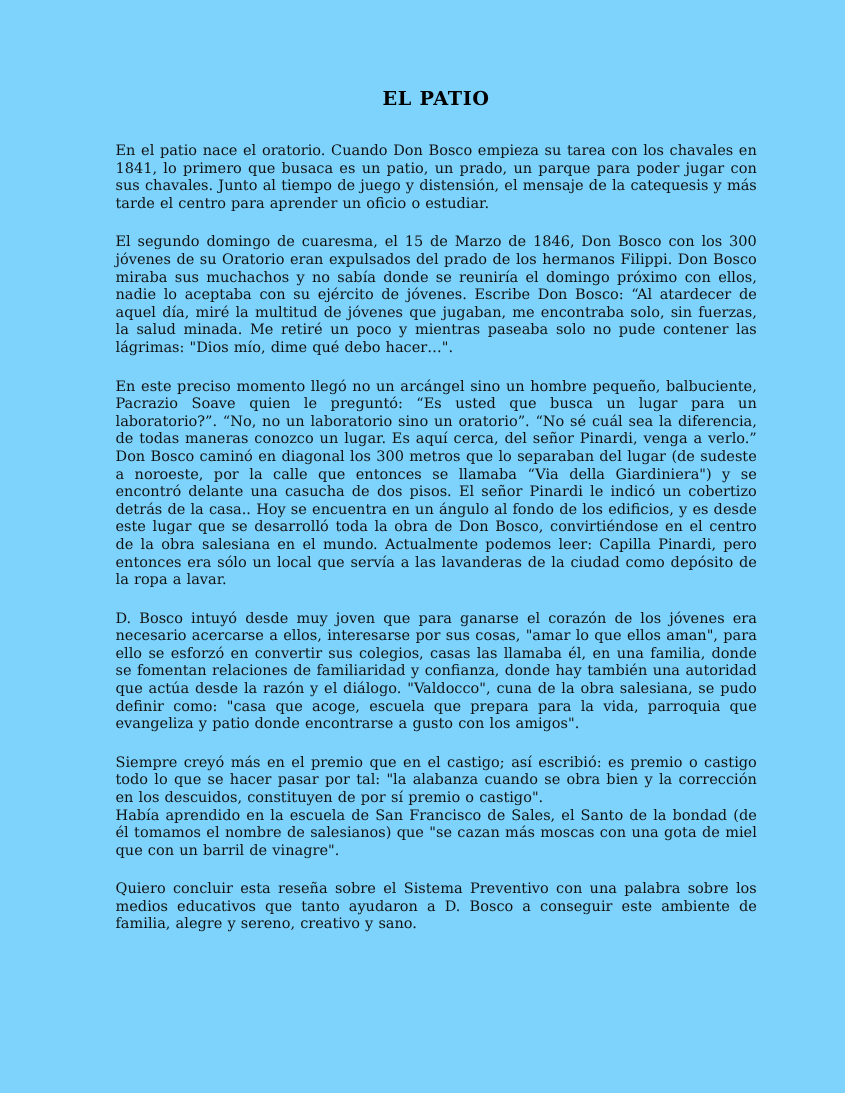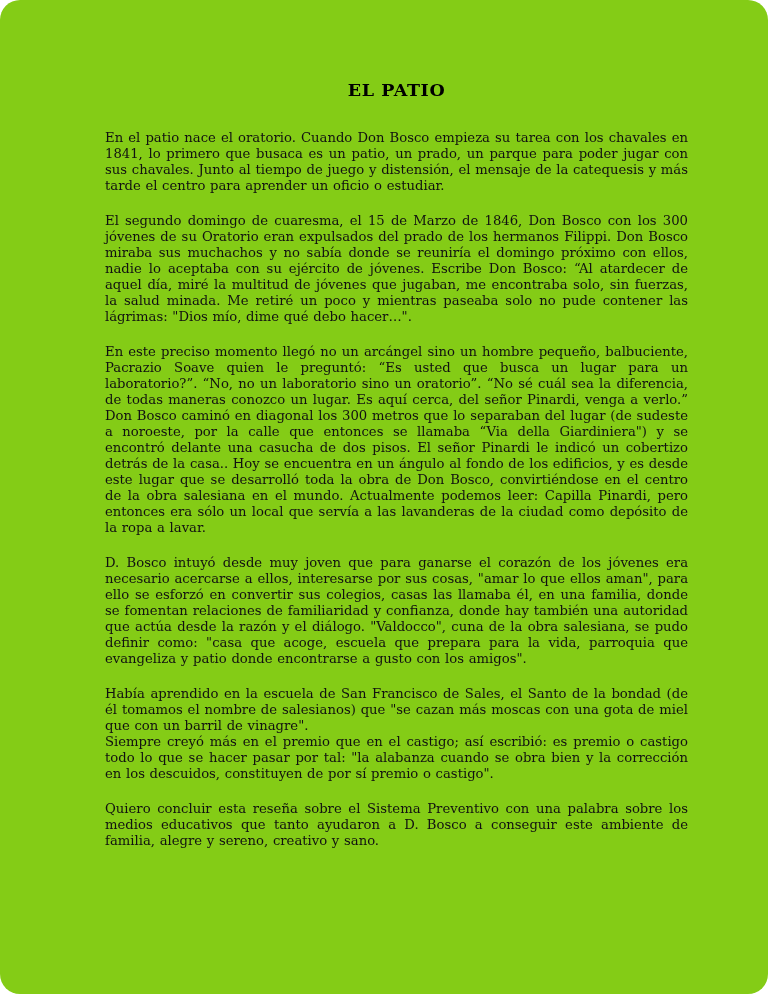--- a/index.html
+++ b/index.html
@@ -5,27 +5,26 @@
   html, body {
     margin: 0;
     padding: 0;
     background: #ffffff;
   }
   .page {
     position: relative;
     width: 768px;
     height: 994px;
     margin: 0 auto;
-    background: #84cc16;
+    background: #7dd3fc;
     box-sizing: border-box;
     padding: 80px 80px 0 105px;
     font-family: "DejaVu Serif", "Liberation Serif", serif;
     color: #111111;
     overflow: hidden;
-    border-radius: 20px;
   }
   .title {
     text-align: center;
     font-size: 17.5px;
     font-weight: bold;
     letter-spacing: 0.6px;
     margin: 0 0 30px 0;
     color: #000000;
   }
   .block {
@@ -56,21 +55,21 @@
 
   <div class="block">
     <p>En este preciso momento llegó  no un arcángel sino un hombre pequeño, balbuciente, Pacrazio Soave quien le preguntó: “Es usted que busca un lugar para un laboratorio?”. “No, no un laboratorio sino un oratorio”. “No sé cuál sea la diferencia, de todas maneras conozco un lugar. Es aquí cerca, del señor Pinardi, venga a verlo.” Don Bosco caminó en diagonal los 300 metros que lo separaban del lugar (de sudeste a noroeste, por la calle que entonces se llamaba “Via della Giardiniera") y se encontró delante una casucha de dos pisos. El señor Pinardi le indicó un cobertizo detrás de la casa.. Hoy se encuentra en un ángulo al fondo de los edificios, y es desde este lugar que se desarrolló toda la obra de Don Bosco, convirtiéndose en el centro de la obra salesiana en el mundo. Actualmente podemos leer: Capilla Pinardi, pero entonces era sólo un local que servía a las lavanderas de la ciudad como depósito de la ropa a lavar.</p>
   </div>
 
   <div class="block">
     <p>D. Bosco intuyó desde muy joven que para ganarse el corazón de los jóvenes era necesario acercarse a ellos, interesarse por sus cosas, "amar lo que ellos aman", para ello se esforzó en convertir sus colegios, casas las llamaba él, en una familia, donde se fomentan relaciones de familiaridad y confianza, donde hay también una autoridad que actúa desde la razón y el diálogo. "Valdocco", cuna de la obra salesiana, se pudo definir como: "casa que acoge, escuela que prepara para la vida, parroquia que evangeliza y patio donde encontrarse a gusto con los amigos".</p>
   </div>
 
   <div class="block">
+    <p>Siempre creyó más en el premio que en el castigo; así escribió: es premio o castigo todo lo que se hacer pasar por tal: "la alabanza cuando se obra bien y la corrección en los descuidos, constituyen de por sí premio o castigo".</p>
     <p>Había aprendido en la escuela de San Francisco de Sales, el Santo de la bondad (de él tomamos el nombre de salesianos) que "se cazan más moscas con una gota de miel que con un barril de vinagre".</p>
-    <p>Siempre creyó más en el premio que en el castigo; así escribió: es premio o castigo todo lo que se hacer pasar por tal: "la alabanza cuando se obra bien y la corrección en los descuidos, constituyen de por sí premio o castigo".</p>
   </div>
 
   <div class="block">
     <p>Quiero concluir esta reseña sobre el Sistema Preventivo con una palabra sobre los medios educativos que tanto ayudaron a D. Bosco a conseguir este ambiente de familia, alegre y sereno, creativo y sano.</p>
   </div>
 
 </div>
 
 </body></html>

